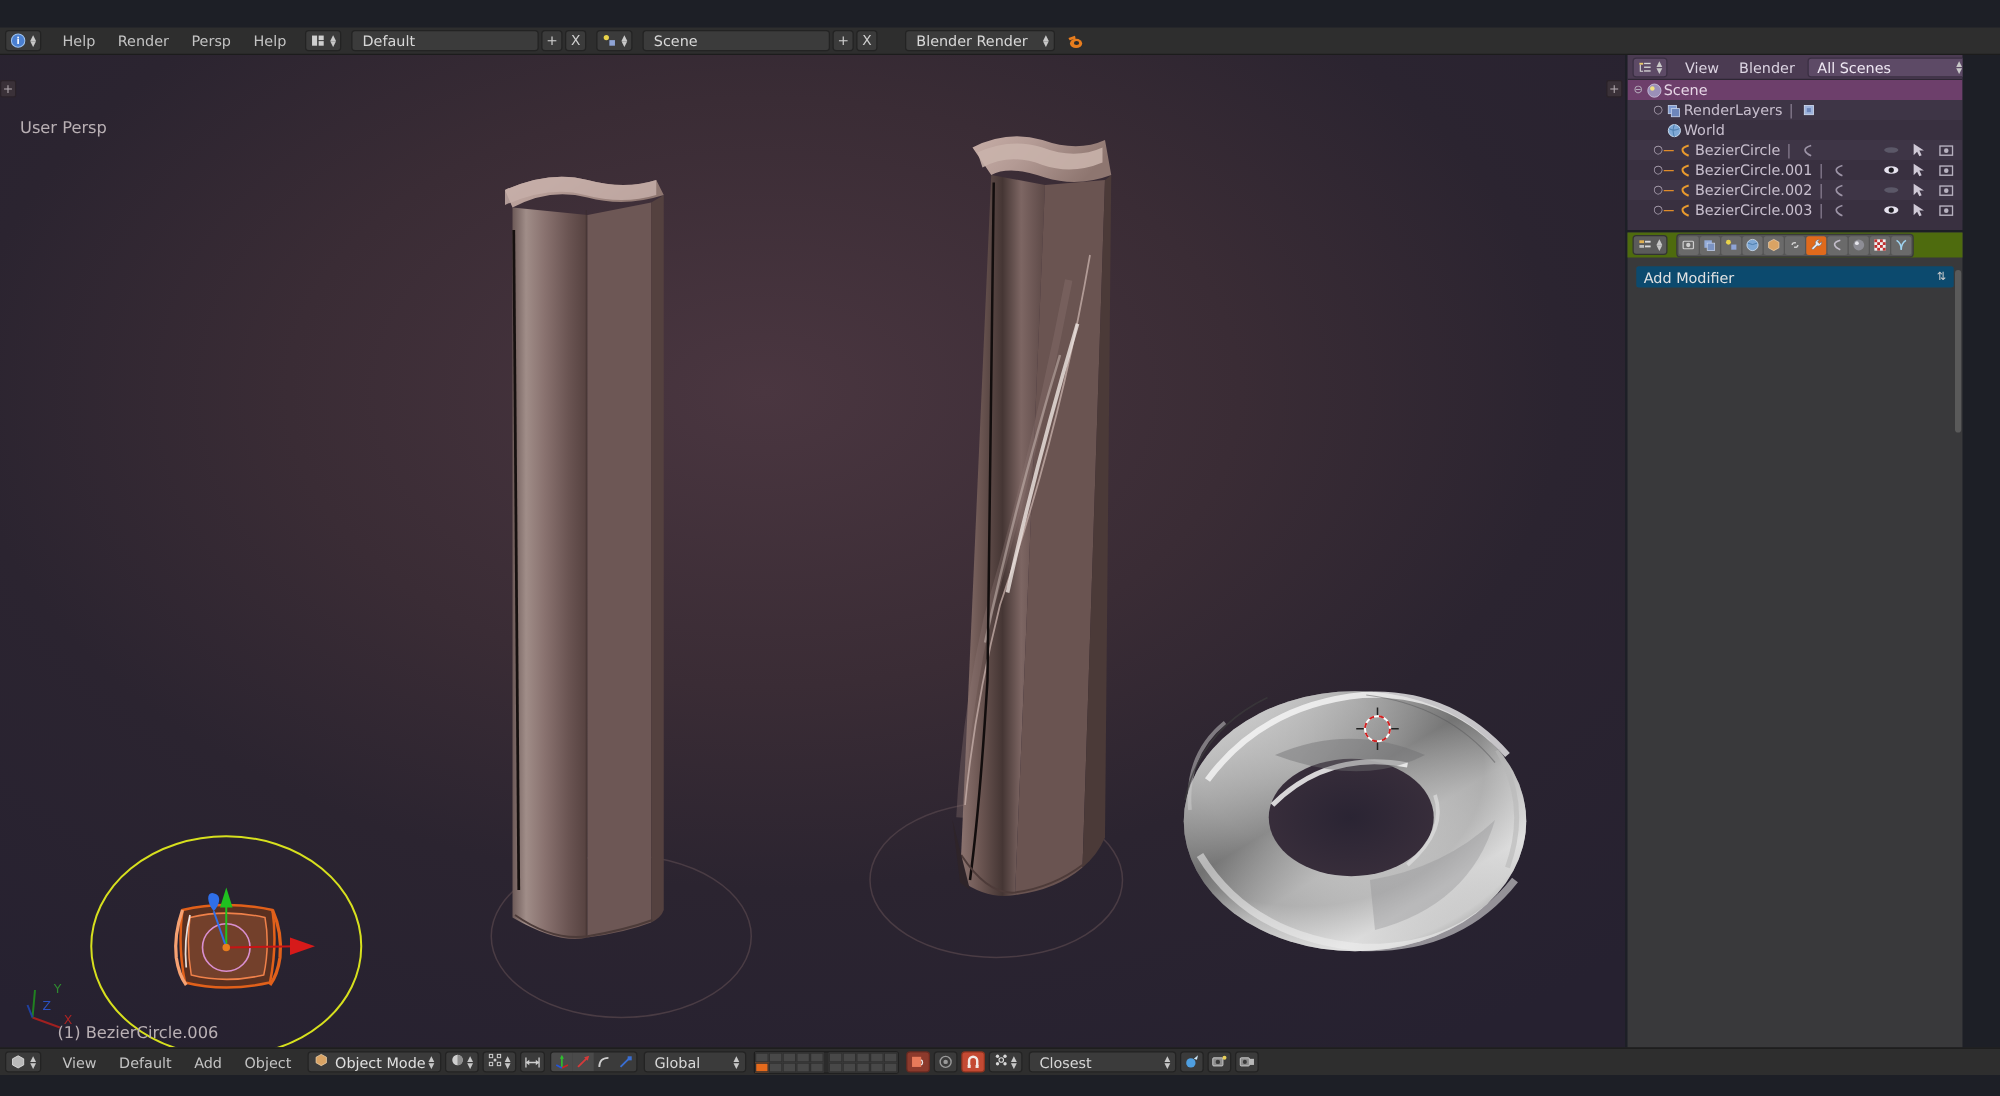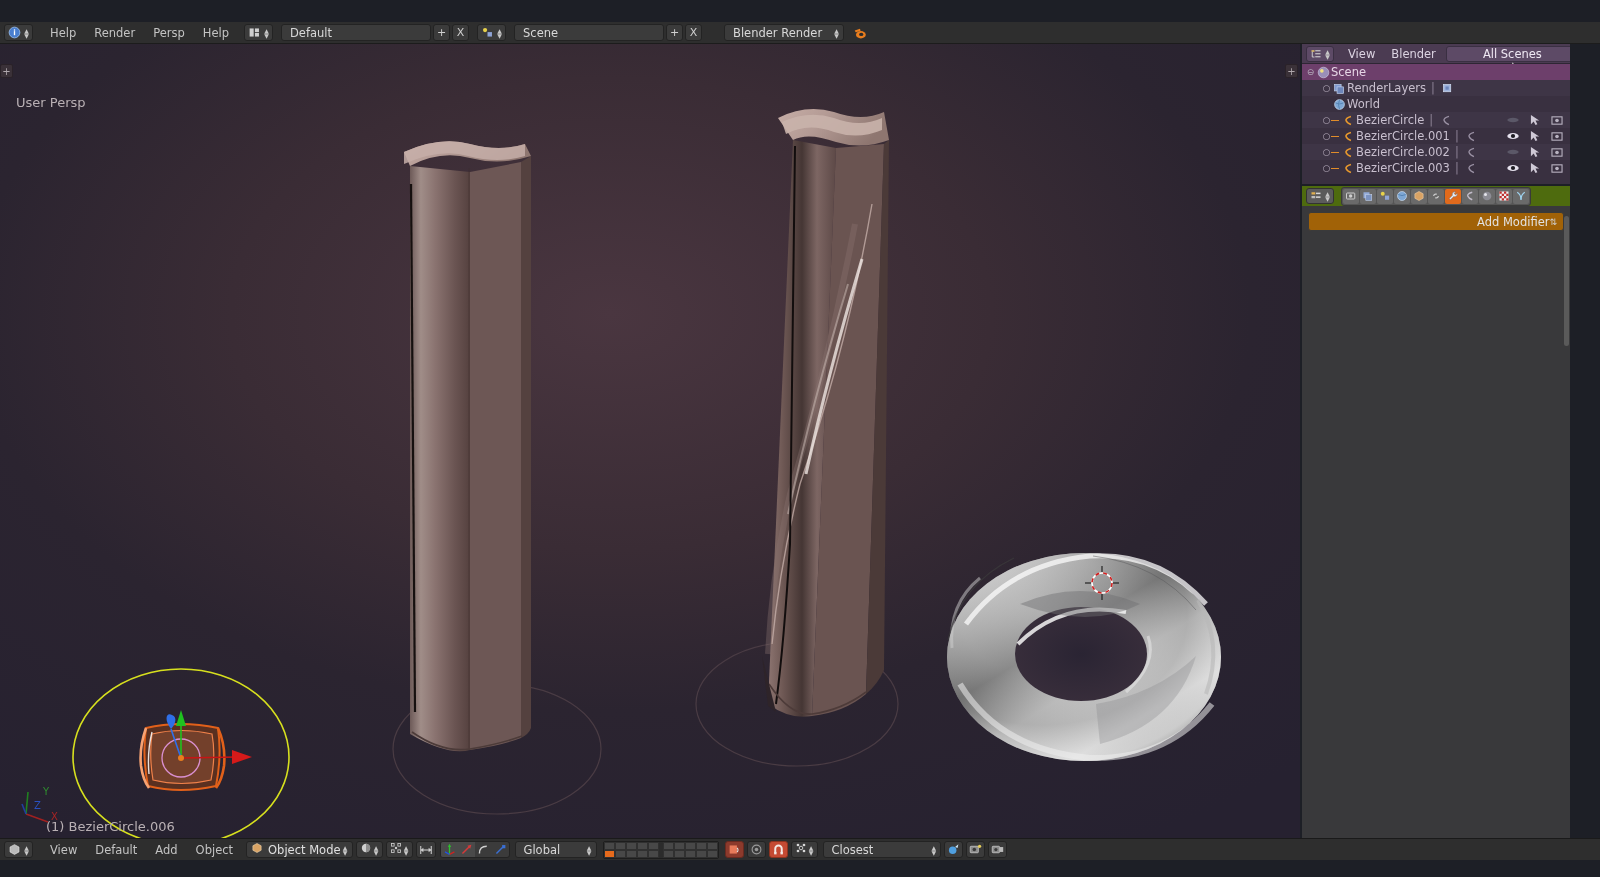--- a/index.html
+++ b/index.html
@@ -89,21 +89,21 @@
     border-bottom:1px solid #2e2634;
   }
   .ol-edtype{
     display:flex; align-items:center; height:16px; background:#5d4a66; border:1px solid #3a2f42;
     border-radius:3px; padding:0 2px; margin-right:6px;
   }
   .ol-menu{ padding:0 8px; color:#dcd4e2; font-size:11.5px; line-height:20px; }
   .ol-select{
     display:flex; align-items:center; justify-content:space-between;
     height:16px; background:#5d4a66; border:1px solid #3a2f42; border-radius:3px;
-    min-width:130px; padding:0 4px 0 7px; color:#efe8f3; font-size:11.5px; margin-left:2px;flex-direction:column;
+    min-width:130px; padding:0 4px 0 7px; color:#efe8f3; font-size:11.5px; margin-left:2px;
   }
   .ol-rows{ position:relative; }
   .ol-row{
     position:relative; height:16px; display:flex; align-items:center;
     font-size:11.5px; color:#c8bfce; white-space:nowrap;
   }
   .ol-row.sel{ background:#6d3f6b; color:#e6d6e6; }
   .ol-row.alt{ background:#3e3546; }
   .ol-row.alt2{ background:#393040; }
   .ol-disc{ width:9px; height:9px; display:inline-flex; align-items:center; justify-content:center;
@@ -123,22 +123,22 @@
   .pr-edtype{
     display:flex; align-items:center; height:16px; background:#5b5b5b; border:1px solid #333;
     border-radius:3px; padding:0 2px; margin-right:4px;
   }
   .pr-tabs{ display:flex; align-items:center; gap:1px; background:#555; border:1px solid #3a3a3a; border-radius:3px; padding:1px;}
   .pr-tab{ width:16px; height:15px; display:flex; align-items:center; justify-content:center;
            background:#6a6a6a; border-radius:2px; }
   .pr-tab.active{ background:#e06a1c; }
   .props-body{ padding:6px; }
   .add-modifier{
-    height:19px; background:#a16207; border:1px solid #3a3a3a; border-radius:3px;
-    display:flex; align-items:center; justify-content:flex-end; padding:0 6px;
+    height:19px; background:#0c4a6e; border:1px solid #3a3a3a; border-radius:3px;
+    display:flex; align-items:center; justify-content:space-between; padding:0 6px;
     color:#e2e2e2; font-size:11.5px;
   }
   .props-scroll{ position:absolute; right:1px; top:30px; width:5px; height:130px; background:#5a5a5a; border-radius:3px;}
 
   
   .vp-header{
     position:absolute; left:0; top:838px; width:1600px; height:22px;
     background:#2e2e2e; border-top:1px solid #1a1a1a;
     display:flex; align-items:center; padding-left:4px; gap:0;
   }

